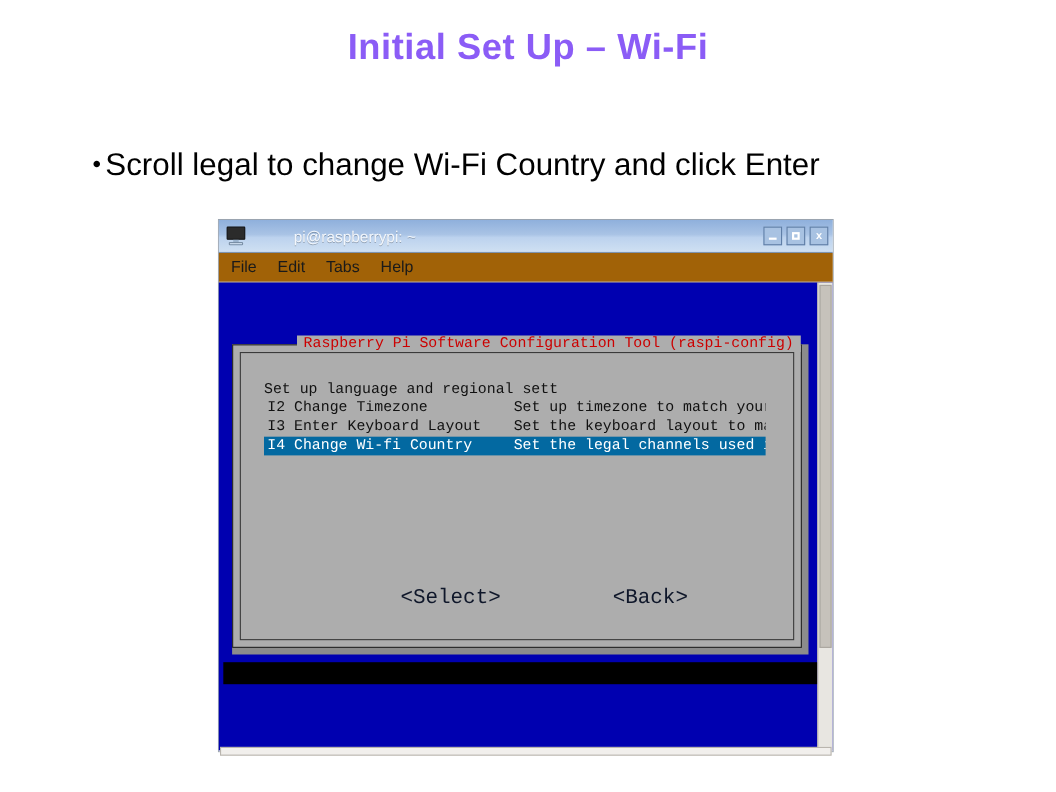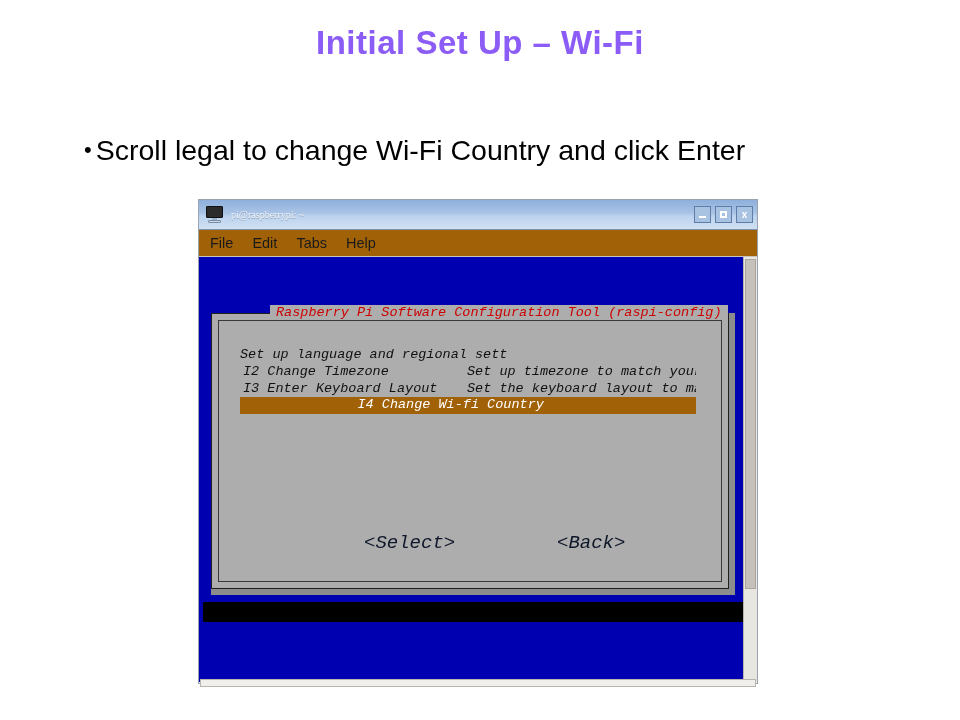--- a/index.html
+++ b/index.html
@@ -92,26 +92,27 @@
   .win-icon .base {
     position: absolute;
     left: 3px; top: 14px;
     width: 13px; height: 3px;
     background: #c8d8ea;
     border: 1px solid #7a8fa6;
     border-radius: 1px;
     box-sizing: border-box;
   }
   .title-text {
-    font-family: Liberation Serif, serif;
-    font-size: 10px;
+    font-family: Liberation Sans, sans-serif;
+    font-size: 14px;
     color: #f2f6fb;
     text-shadow: 0 1px 0 rgba(0,0,0,0.25);
     white-space: nowrap;
     flex: 1 1 auto;
+    margin-left: 36px;
   }
   .win-buttons {
     display: flex;
     gap: 4px;
     flex: 0 0 auto;
   }
   .win-btn {
     width: 17px;
     height: 17px;
     background: #a8c2e2;
@@ -157,21 +158,20 @@
     margin-right: 19px;
     white-space: nowrap;
   }
 
   
   .term-body {
     position: relative;
     height: calc(100% - 58px);
     background: #0000b0;
     display: flex;
-    font-style: italic;
   }
   .term-screen {
     position: relative;
     flex: 1 1 auto;
     background: #0000b0;
     overflow: hidden;
   }
   .scrollbar {
     flex: 0 0 auto;
     width: 13px;
@@ -243,23 +243,22 @@
     display: flex;
     height: 17px;
     align-items: center;
     font-family: "Liberation Mono", monospace;
     font-size: 13.5px;
     color: #111111;
     white-space: nowrap;
     overflow: hidden;
   }
   .menu-row.selected {
-    background: #a16207;
+    background: #0369a1;
     color: #ffffff;
-    flex-direction: column;
   }
   .menu-row .row-label {
     width: 227px;
     flex: 0 0 auto;
     overflow: hidden;
     padding-left: 3px;
     box-sizing: border-box;
   }
   .menu-row .row-desc {
     flex: 1 1 auto;

